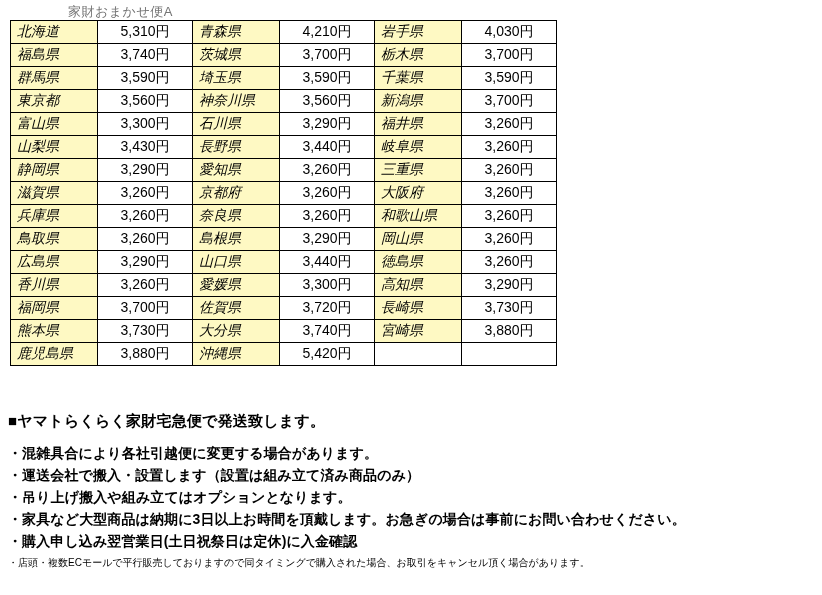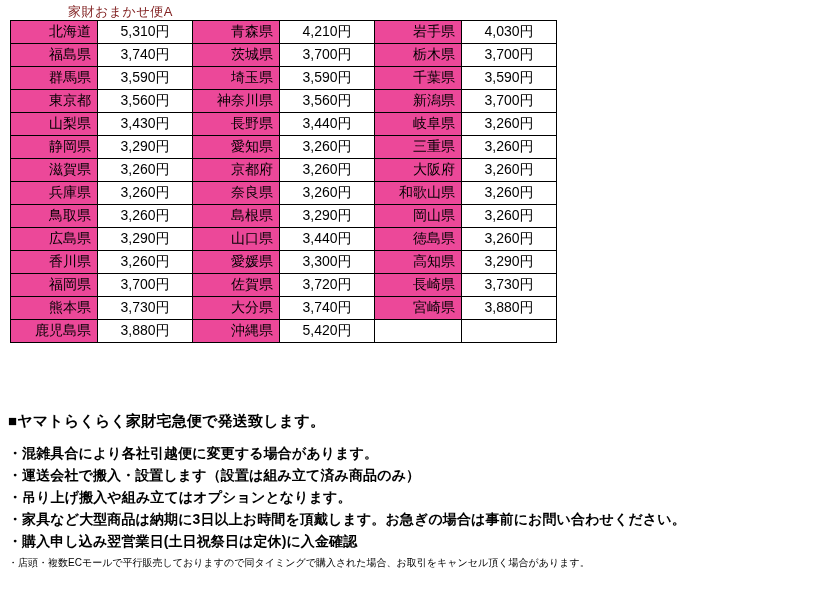--- a/index.html
+++ b/index.html
@@ -17,41 +17,42 @@
   .page {
     position: relative;
     width: 822px;
     height: 595px;
   }
   .title {
     position: absolute;
     left: 68px;
     top: 3px;
     font-size: 13px;
-    color: #7f1d1d;
+    color: #737373;
     letter-spacing: 0.5px;
   }
   table.rates {
     position: absolute;
     left: 10px;
     top: 20px;
     border-collapse: collapse;
     table-layout: fixed;
   }
   table.rates td {
     border: 1px solid #000000;
     height: 22px;
     font-size: 14px;
     padding: 0 6px;
     white-space: nowrap;
   }
   td.pref {
     width: 74px;
-    text-align: right;
-    background: #ec4899;
+    text-align: left;
+    background: #fef9c3;
+    font-style: italic;
   }
   td.price {
     width: 82px;
     text-align: center;
     background: #ffffff;
   }
   td.empty {
     border: none;
     background: #ffffff;
   }
@@ -114,20 +115,28 @@
         <td class="pref">千葉県</td>
         <td class="price">3,590円</td>
       </tr>
       <tr>
         <td class="pref">東京都</td>
         <td class="price">3,560円</td>
         <td class="pref">神奈川県</td>
         <td class="price">3,560円</td>
         <td class="pref">新潟県</td>
         <td class="price">3,700円</td>
+      </tr>
+      <tr>
+        <td class="pref">富山県</td>
+        <td class="price">3,300円</td>
+        <td class="pref">石川県</td>
+        <td class="price">3,290円</td>
+        <td class="pref">福井県</td>
+        <td class="price">3,260円</td>
       </tr>
       <tr>
         <td class="pref">山梨県</td>
         <td class="price">3,430円</td>
         <td class="pref">長野県</td>
         <td class="price">3,440円</td>
         <td class="pref">岐阜県</td>
         <td class="price">3,260円</td>
       </tr>
       <tr>

